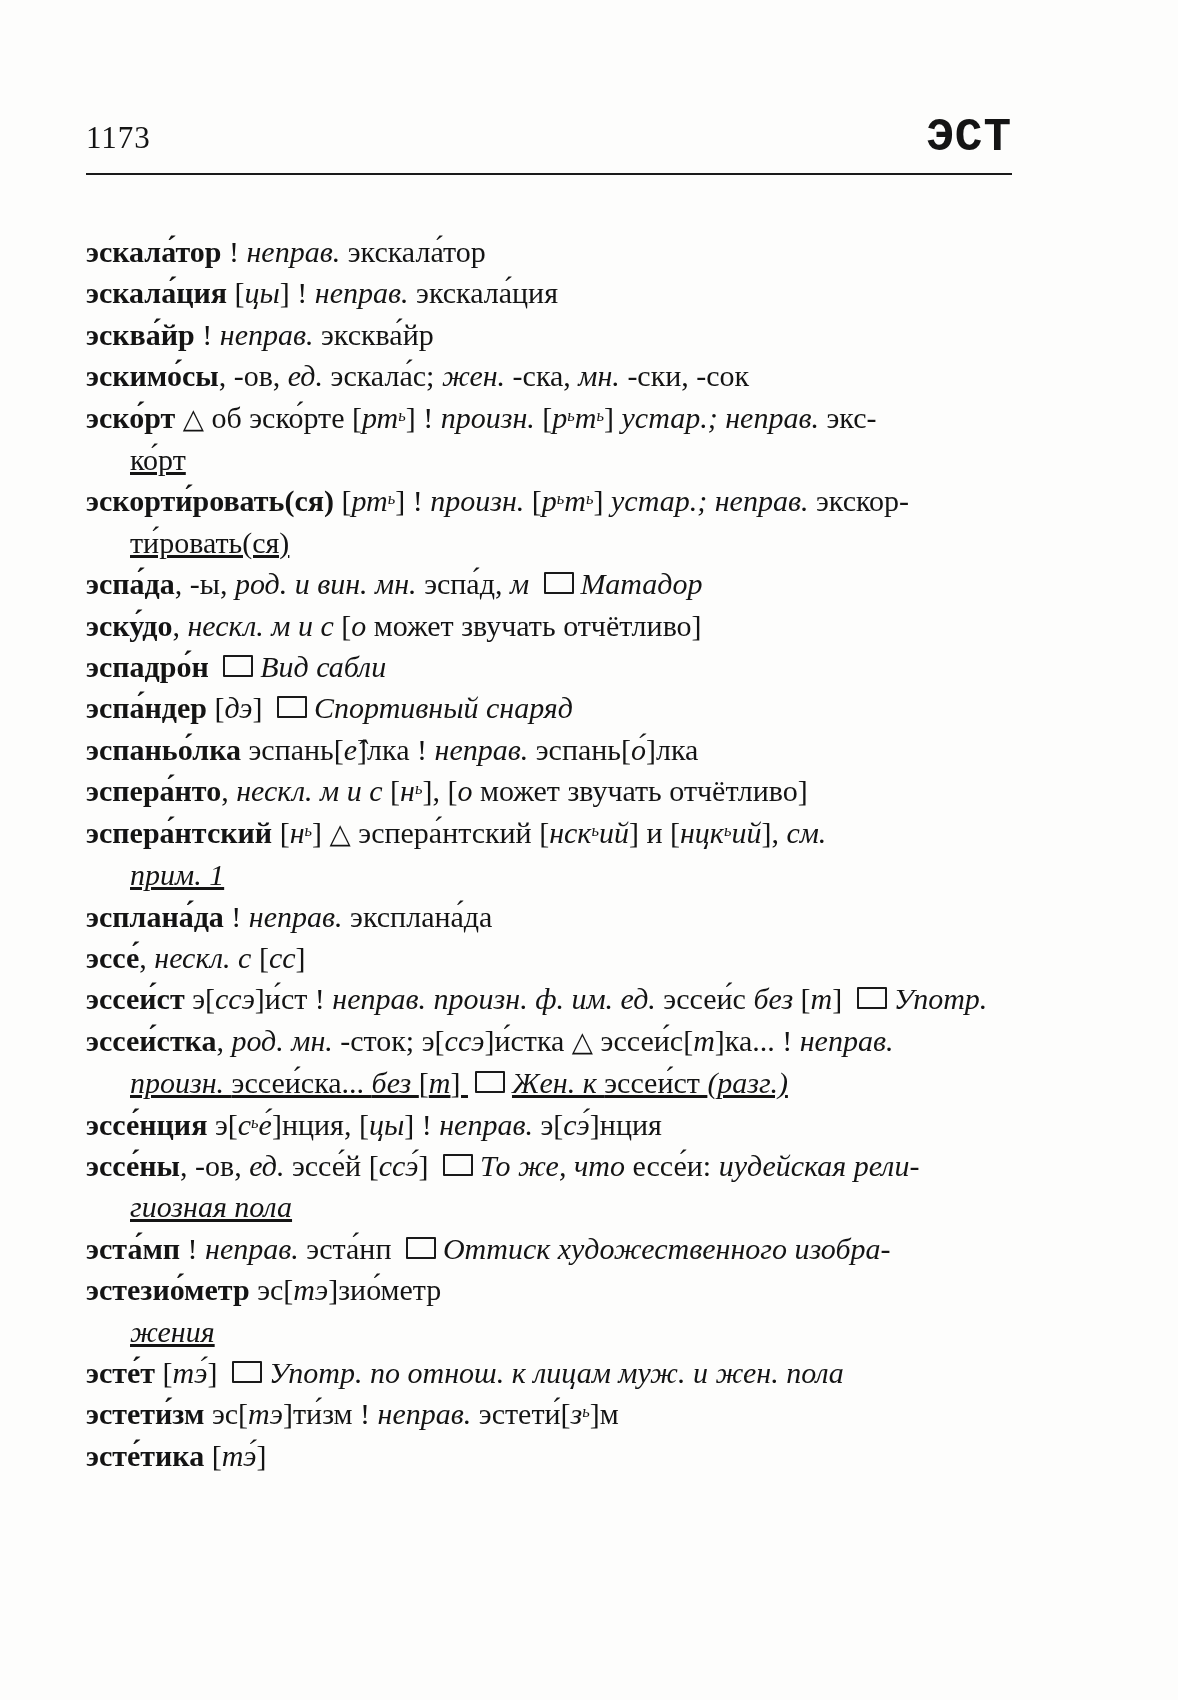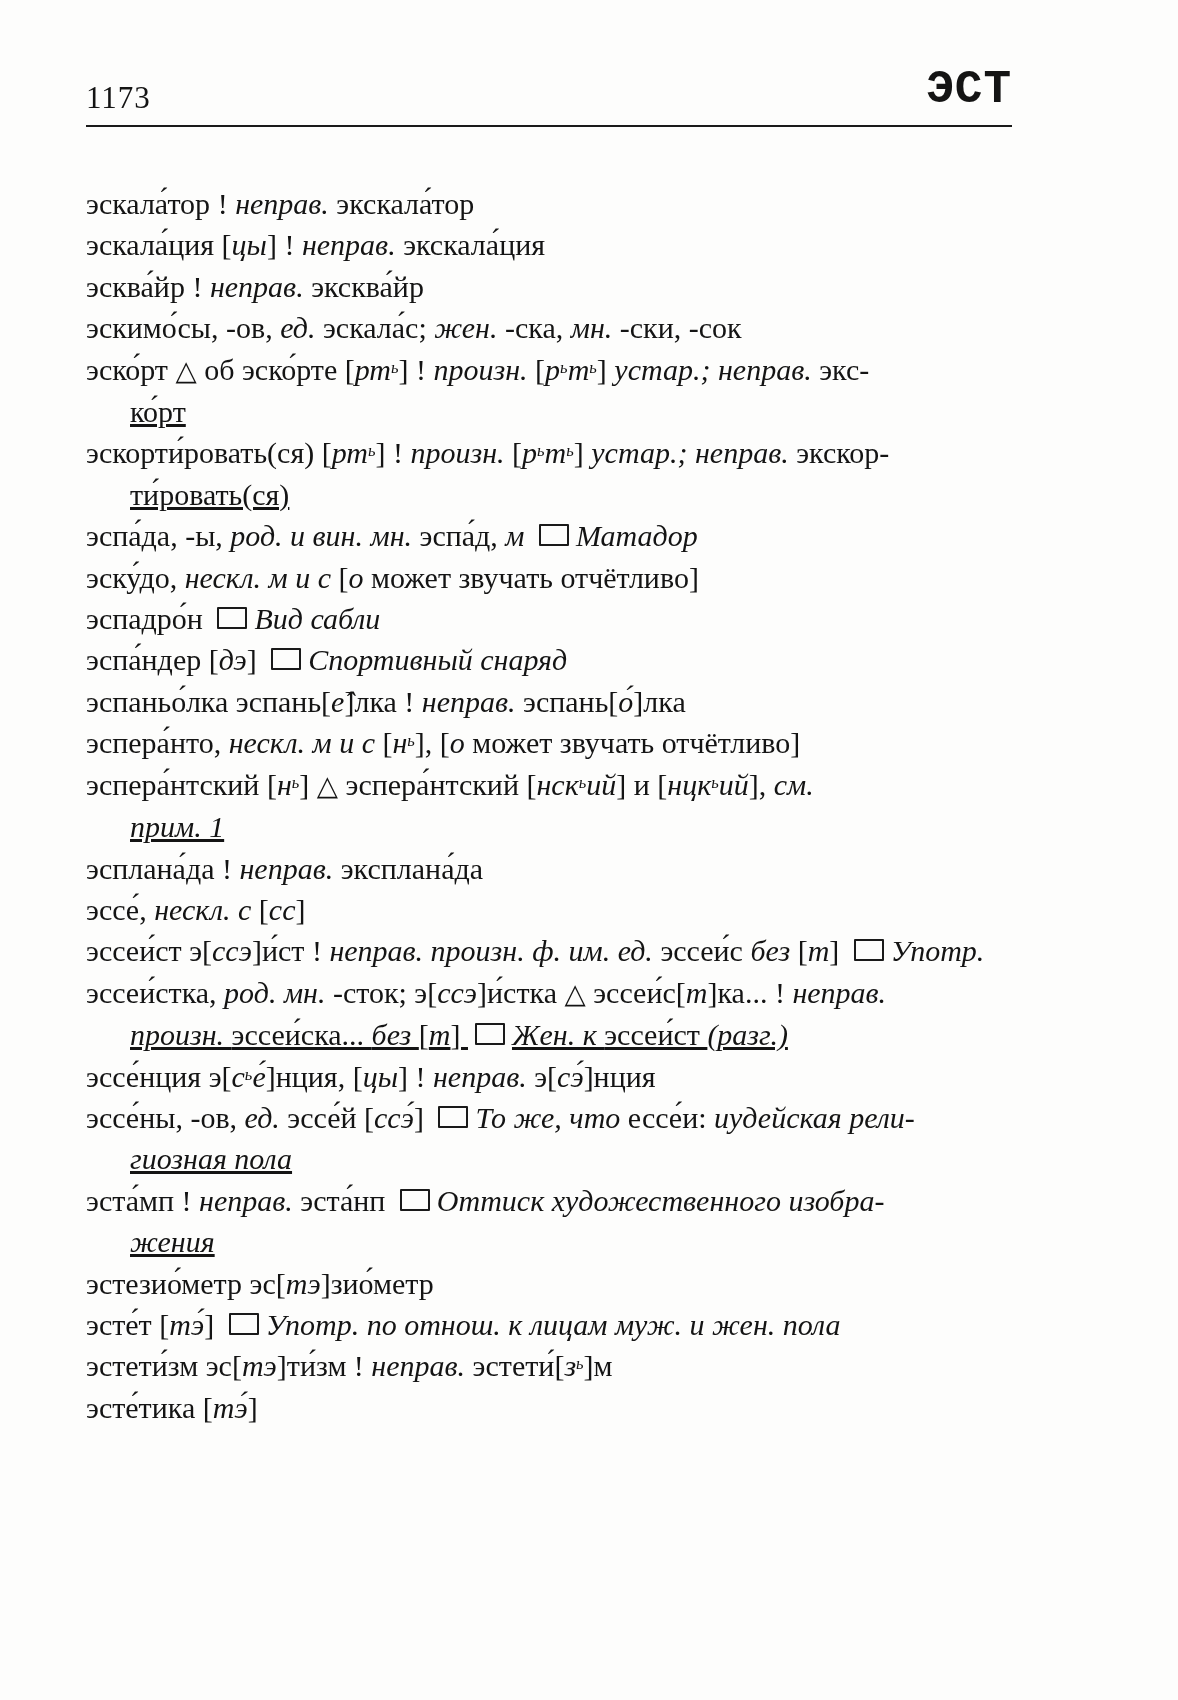--- a/index.html
+++ b/index.html
@@ -4,30 +4,31 @@
 <style>
   html,body{margin:0;padding:0;}
   body{
     width:1178px;height:1700px;
     background:#fdfdfc;color:#141414;
     font-family:"Liberation Serif", serif;
     overflow:hidden;
   }
   .sheet{width:926px;margin-left:86px;}
   .page-header{
-    display:flex;justify-content:space-between;align-items:flex-end;
+    display:flex;justify-content:space-between;align-items:center;
     padding-top:64px;padding-bottom:9px;
     border-bottom:2.5px solid #1a1a1a;
+    margin-top:48px;
   }
   .page-number{font-size:31px;letter-spacing:1px;}
   .running-head{font-size:46px;font-weight:bold;letter-spacing:1px;font-family:Liberation Mono, monospace;}
   .entries{margin-top:56px;font-size:30px;line-height:41.4px;}
   .line{white-space:nowrap;}
   .line.indent{padding-left:44px;text-decoration:underline;}
-  .seg-b{font-weight:normal;text-align:right;}
+  .seg-b{font-weight:bold;text-align:right;}
   .seg-i{font-style:italic;}
   .seg-r{}
   .seg-is{font-style:italic;font-size:0.55em;vertical-align:0.45em;line-height:0;}
   .seg-tri{font-size:0.92em;}
   .seg-sq{
     display:inline-block;width:26px;height:18px;
     border:2.5px solid #1a1a1a;border-radius:1px;
     margin:0 7px;vertical-align:0px;
   }
 </style>
@@ -58,19 +59,19 @@
       <div class="line indent"><span class="seg-i">прим. 1</span></div>
       <div class="line"><span class="seg-b">эсплана́да</span><span class="seg-r"> ! </span><span class="seg-i">неправ. </span><span class="seg-r">эксплана́да</span></div>
       <div class="line"><span class="seg-b">эссе́</span><span class="seg-r">, </span><span class="seg-i">нескл. с </span><span class="seg-r">[</span><span class="seg-i">сс</span><span class="seg-r">]</span></div>
       <div class="line"><span class="seg-b">эссеи́ст </span><span class="seg-r">э[</span><span class="seg-i">ссэ</span><span class="seg-r">]и́ст ! </span><span class="seg-i">неправ. произн. ф. им. ед. </span><span class="seg-r">эссеи́с </span><span class="seg-i">без </span><span class="seg-r">[</span><span class="seg-i">т</span><span class="seg-r">] </span><span class="seg-sq"></span><span class="seg-i">Употр.</span></div>
       <div class="line"><span class="seg-b">эссеи́стка</span><span class="seg-r">, </span><span class="seg-i">род. мн. </span><span class="seg-r">-сток; э[</span><span class="seg-i">ссэ</span><span class="seg-r">]и́стка </span><span class="seg-tri">△</span><span class="seg-r"> эссеи́с[</span><span class="seg-i">т</span><span class="seg-r">]ка... ! </span><span class="seg-i">неправ.</span></div>
       <div class="line indent"><span class="seg-i">произн. </span><span class="seg-r">эссеи́ска... </span><span class="seg-i">без </span><span class="seg-r">[</span><span class="seg-i">т</span><span class="seg-r">] </span><span class="seg-sq"></span><span class="seg-i">Жен. к </span><span class="seg-r">эссеи́ст </span><span class="seg-i">(разг.)</span></div>
       <div class="line"><span class="seg-b">эссе́нция </span><span class="seg-r">э[</span><span class="seg-i">с</span><span class="seg-is">ь</span><span class="seg-i">е́</span><span class="seg-r">]нция, [</span><span class="seg-i">цы</span><span class="seg-r">] ! </span><span class="seg-i">неправ. </span><span class="seg-r">э[</span><span class="seg-i">сэ́</span><span class="seg-r">]нция</span></div>
       <div class="line"><span class="seg-b">эссе́ны</span><span class="seg-r">, -ов, </span><span class="seg-i">ед. </span><span class="seg-r">эссе́й [</span><span class="seg-i">ссэ́</span><span class="seg-r">] </span><span class="seg-sq"></span><span class="seg-i">То же, что </span><span class="seg-r">ессе́и: </span><span class="seg-i">иудейская рели-</span></div>
       <div class="line indent"><span class="seg-i">гиозная пола</span></div>
       <div class="line"><span class="seg-b">эста́мп</span><span class="seg-r"> ! </span><span class="seg-i">неправ. </span><span class="seg-r">эста́нп </span><span class="seg-sq"></span><span class="seg-i">Оттиск художественного изобра-</span></div>
+      <div class="line"><span class="seg-b">эстезио́метр </span><span class="seg-r">эс[</span><span class="seg-i">тэ</span><span class="seg-r">]зио́метр</span></div>
       <div class="line indent"><span class="seg-i">жения</span></div>
-      <div class="line"><span class="seg-b">эстезио́метр </span><span class="seg-r">эс[</span><span class="seg-i">тэ</span><span class="seg-r">]зио́метр</span></div>
       <div class="line"><span class="seg-b">эсте́т </span><span class="seg-r">[</span><span class="seg-i">тэ́</span><span class="seg-r">] </span><span class="seg-sq"></span><span class="seg-i">Употр. по отнош. к лицам муж. и жен. пола</span></div>
       <div class="line"><span class="seg-b">эстети́зм </span><span class="seg-r">эс[</span><span class="seg-i">тэ</span><span class="seg-r">]ти́зм ! </span><span class="seg-i">неправ. </span><span class="seg-r">эстети́[</span><span class="seg-i">з</span><span class="seg-is">ь</span><span class="seg-r">]м</span></div>
       <div class="line"><span class="seg-b">эсте́тика </span><span class="seg-r">[</span><span class="seg-i">тэ́</span><span class="seg-r">]</span></div>
     </div>
 </div>
 
 </body></html>

